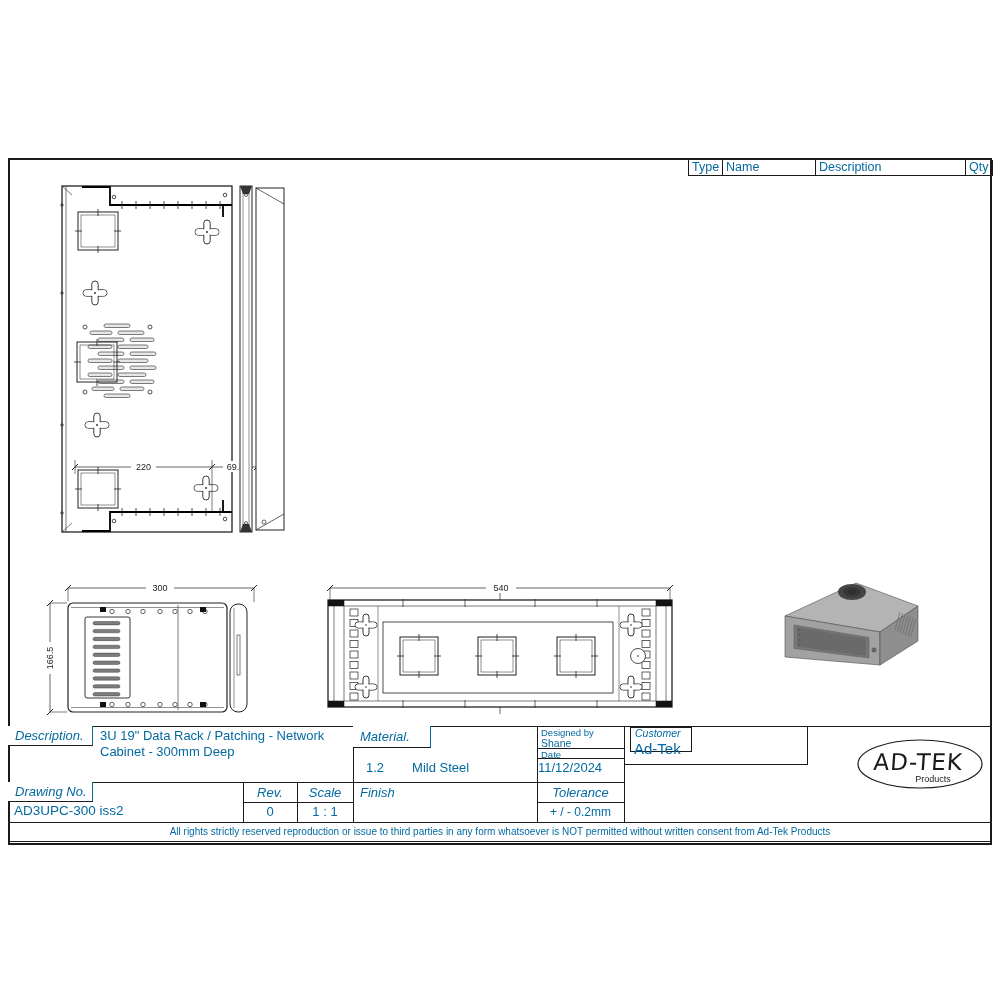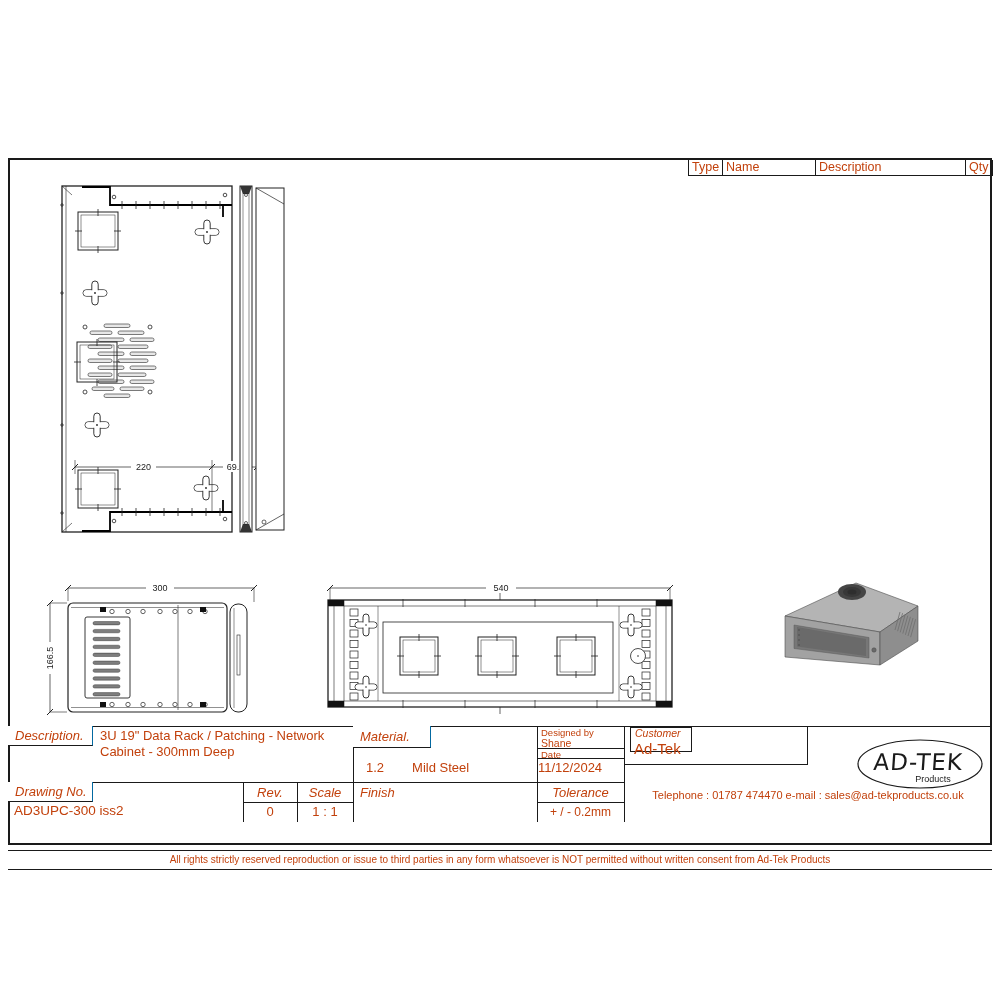--- a/index.html
+++ b/index.html
@@ -1,34 +1,34 @@
 <!DOCTYPE html>
 <html><head>
 <meta charset="utf-8">
 <style>
   html,body{margin:0;padding:0;background:#fff;}
   #sheet{position:relative;width:1000px;height:1000px;background:#fff;
-         font-family:"Liberation Sans", sans-serif;color:#c2410c;overflow:hidden;}
+         font-family:"Liberation Sans", sans-serif;color:#0369a1;overflow:hidden;}
   .abs{position:absolute;}
   #frame{left:8px;top:158px;width:984px;height:687px;border:2px solid #1a1a1a;box-sizing:border-box;}
   .hl{position:absolute;height:1px;background:#1a1a1a;}
   .vl{position:absolute;width:1px;background:#1a1a1a;}
   .tag{position:absolute;font-style:italic;font-size:13px;box-sizing:border-box;
        border-right:1px solid #0369a1;border-bottom:1px solid #1a1a1a;background:#fff;
        padding-left:7px;display:flex;align-items:center;}
   .val{position:absolute;font-size:13px;white-space:nowrap;}
   .ctr{text-align:center;}
   
   #parts{left:688px;top:160px;display:flex;border-bottom:1px solid #1a1a1a;border-left:1px solid #1a1a1a;}
   #parts .pc{border-right:1px solid #1a1a1a;font-size:12.5px;height:15px;line-height:14px;
              padding-left:3px;box-sizing:border-box;}
   
   #copystrip{left:8px;top:822px;width:984px;height:20px;border-top:1px solid #1a1a1a;
              border-bottom:1px solid #1a1a1a;box-sizing:border-box;text-align:center;
-             font-size:10px;line-height:18px;margin-top:28px;}
+             font-size:10px;line-height:18px;}
   svg text{font-family:"Liberation Sans", sans-serif;}
   .dimtxt{font-size:9px;fill:#1b1b1b;}
 </style>
 </head>
 <body>
 
 <div id="sheet">
 
   <div id="frame" class="abs"></div>
 
@@ -461,18 +461,17 @@
   <div class="abs" style="left:630px;top:727px;width:62px;height:25px;border:1px solid #1a1a1a;box-sizing:border-box;font-style:italic;font-size:10.5px;line-height:11px;padding-left:4px;background:#fff">Customer</div>
   <div class="abs" style="left:634px;top:740px;font-size:15px">Ad-Tek</div>
 
   <svg class="abs" style="left:855px;top:737px" width="130" height="54" viewBox="0 0 130 54">
     <ellipse cx="65" cy="27" rx="62" ry="24" fill="none" stroke="#1a1a1a" stroke-width="1.2"></ellipse>
     <text x="65" y="33" text-anchor="middle" font-size="23" letter-spacing="1" transform="skewX(-4)" style="font-family:'DejaVu Sans', sans-serif" fill="#1a1a1a">AD-TEK</text>
     <text x="78" y="45" text-anchor="middle" font-size="9" fill="#1a1a1a">Products</text>
   </svg>
 
   <div class="abs ctr" style="left:624px;top:789px;width:368px;font-size:10.5px;line-height:13px">
-    <div style="font-size:11px">Telephone : 01787 474470  e-mail : sales@ad-tekproducts.co.uk</div>
   </div>
 
   <div id="copystrip" class="abs">All rights strictly reserved reproduction or issue to third parties in any form whatsoever is NOT permitted without written consent from Ad-Tek Products</div>
 
 </div>
 
 </body></html>

